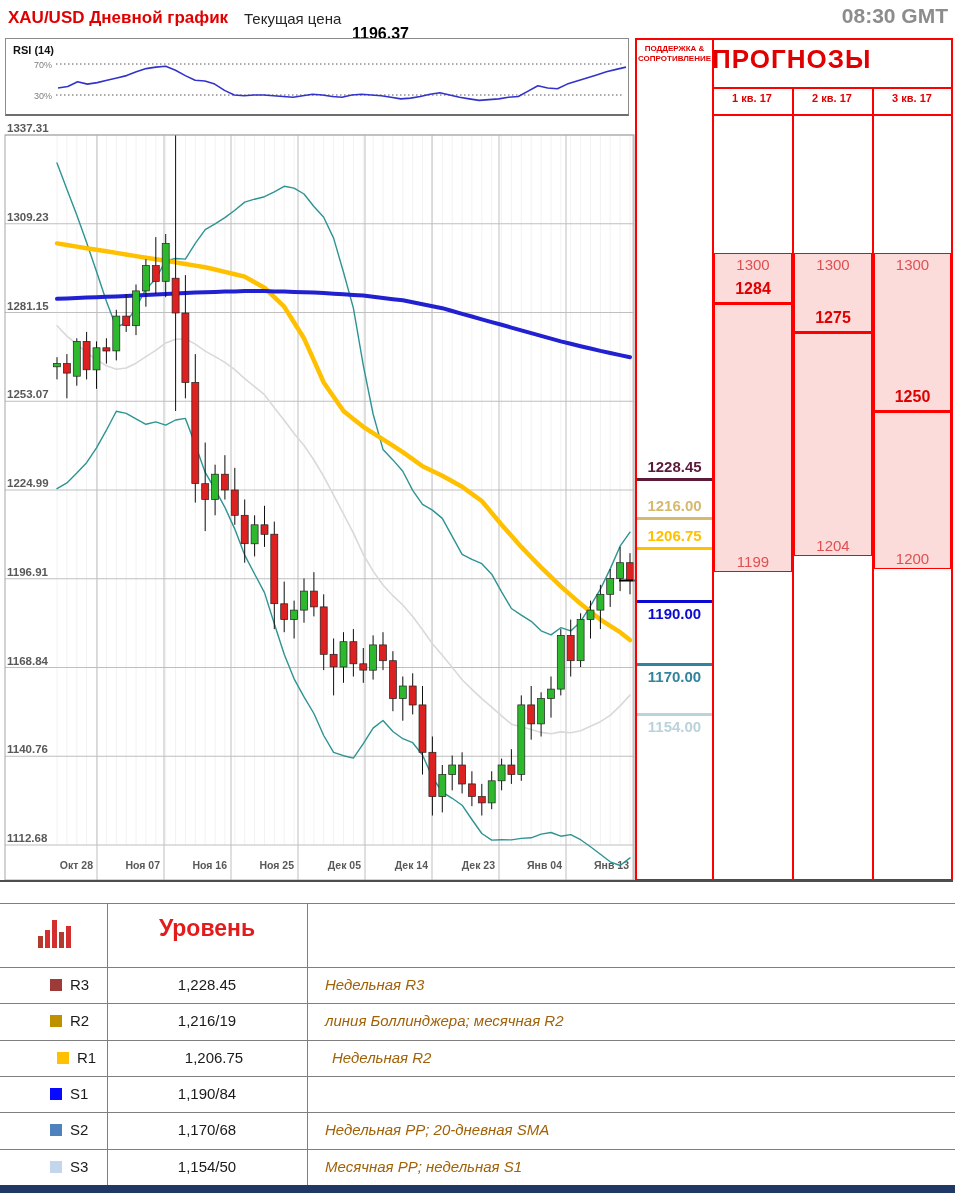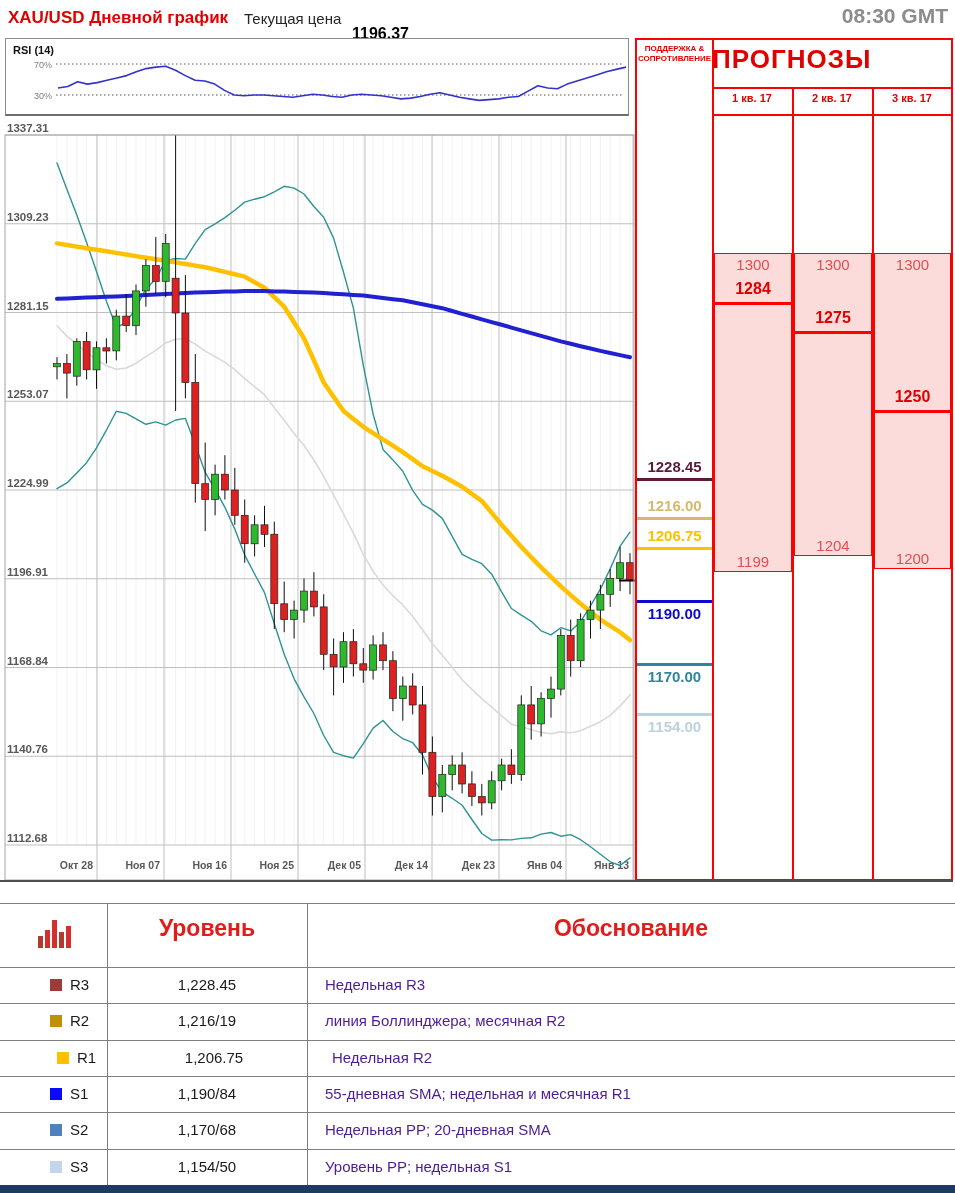--- a/index.html
+++ b/index.html
@@ -28,21 +28,21 @@
   .sr-line{height:3px;}
   .sr-label{width:75px;text-align:center;font-size:15px;font-weight:bold;}
   
   .chart-bottom-border{left:0;top:880px;width:953px;height:2px;background:#4d4d4d;}
   
   .tbl-line{background:#7f7f7f;}
   .tbl-h2{left:107px;top:915px;width:200px;text-align:center;font-size:23px;font-weight:bold;color:#e21b1b;}
   .tbl-h3{left:307px;top:915px;width:648px;text-align:center;font-size:23px;font-weight:bold;color:#e21b1b;}
   .row-label{font-size:15px;color:#1a1a1a;}
   .row-level{font-size:15px;color:#1a1a1a;text-align:center;}
-  .row-reason{font-size:15px;color:#4c1d95;}
+  .row-reason{font-size:15px;color:#a16207;font-style:italic;}
   .marker{width:12px;height:12px;display:inline-block;}
   .navy-bar{left:0;top:1185px;width:955px;height:8px;background:#1f3864;}
   svg text{font-family:"Liberation Sans",sans-serif;}
 </style>
 </head>
 <body>
 
 <div class="page">
 
   <div class="abs title">XAU/USD Дневной график</div>
@@ -340,21 +340,20 @@
   <div class="abs" style="left:38px;top:916px;">
     <svg width="36" height="34" viewBox="0 0 36 34">
       <rect x="0" y="20" width="5" height="12" fill="#b03a2e"></rect>
       <rect x="7" y="14" width="5" height="18" fill="#d42f2f"></rect>
       <rect x="14" y="4" width="5" height="28" fill="#d42f2f"></rect>
       <rect x="21" y="16" width="5" height="16" fill="#b03a2e"></rect>
       <rect x="28" y="10" width="5" height="22" fill="#d42f2f"></rect>
     </svg>
   </div>
   <div class="abs tbl-h2">Уровень</div>
-  <div class="abs tbl-h3">Обоснование</div>
   <div id="table-rows">
       <div class="abs" style="left: 0px; top: 967px; width: 955px; height: 36.3333px;">
         <span class="marker" style="position:absolute;left:50px;top:12px;background:#9e3a38;"></span>
         <span class="row-label" style="position:absolute;left:70px;top:9px;">R3</span>
         <span class="row-level" style="position:absolute;left:107px;width:200px;top:9px;">1,228.45</span>
         <span class="row-reason" style="position:absolute;left:325px;top:9px;">Недельная R3</span>
       </div>
       <div class="abs" style="left: 0px; top: 1003.3px; width: 955px; height: 36.3333px;">
         <span class="marker" style="position:absolute;left:50px;top:12px;background:#bf9000;"></span>
         <span class="row-label" style="position:absolute;left:70px;top:9px;">R2</span>
@@ -364,33 +363,32 @@
       <div class="abs" style="left: 7px; top: 1039.7px; width: 955px; height: 36.3333px;">
         <span class="marker" style="position:absolute;left:50px;top:12px;background:#ffc000;"></span>
         <span class="row-label" style="position:absolute;left:70px;top:9px;">R1</span>
         <span class="row-level" style="position:absolute;left:107px;width:200px;top:9px;">1,206.75</span>
         <span class="row-reason" style="position:absolute;left:325px;top:9px;">Недельная R2</span>
       </div>
       <div class="abs" style="left: 0px; top: 1076px; width: 955px; height: 36.3333px;">
         <span class="marker" style="position:absolute;left:50px;top:12px;background:#0909ff;"></span>
         <span class="row-label" style="position:absolute;left:70px;top:9px;">S1</span>
         <span class="row-level" style="position:absolute;left:107px;width:200px;top:9px;">1,190/84</span>
-        <span class="row-reason" style="position:absolute;left:325px;top:9px;">55-дневная SMA; недельная и месячная R1</span>
       </div>
       <div class="abs" style="left: 0px; top: 1112.3px; width: 955px; height: 36.3333px;">
         <span class="marker" style="position:absolute;left:50px;top:12px;background:#4f81bd;"></span>
         <span class="row-label" style="position:absolute;left:70px;top:9px;">S2</span>
         <span class="row-level" style="position:absolute;left:107px;width:200px;top:9px;">1,170/68</span>
         <span class="row-reason" style="position:absolute;left:325px;top:9px;">Недельная PP; 20-дневная SMA</span>
       </div>
       <div class="abs" style="left: 0px; top: 1148.7px; width: 839px; height: 36.3333px;">
         <span class="marker" style="position:absolute;left:50px;top:12px;background:#c3d6ee;"></span>
         <span class="row-label" style="position:absolute;left:70px;top:9px;">S3</span>
         <span class="row-level" style="position:absolute;left:107px;width:200px;top:9px;">1,154/50</span>
-        <span class="row-reason" style="position:absolute;left:325px;top:9px;">Уровень PP; недельная S1</span>
+        <span class="row-reason" style="position:absolute;left:325px;top:9px;">Месячная PP; недельная S1</span>
       </div>
     </div>
   <div id="table-grid">
       <div class="abs tbl-line" style="left: 0px; top: 903px; width: 955px; height: 1px;"></div>
       <div class="abs tbl-line" style="left: 0px; top: 967px; width: 955px; height: 1px;"></div>
       <div class="abs tbl-line" style="left: 0px; top: 1003.3px; width: 955px; height: 1px;"></div>
       <div class="abs tbl-line" style="left: 0px; top: 1039.7px; width: 955px; height: 1px;"></div>
       <div class="abs tbl-line" style="left: 0px; top: 1076px; width: 955px; height: 1px;"></div>
       <div class="abs tbl-line" style="left: 0px; top: 1112.3px; width: 955px; height: 1px;"></div>
       <div class="abs tbl-line" style="left: 0px; top: 1148.7px; width: 955px; height: 1px;"></div>

